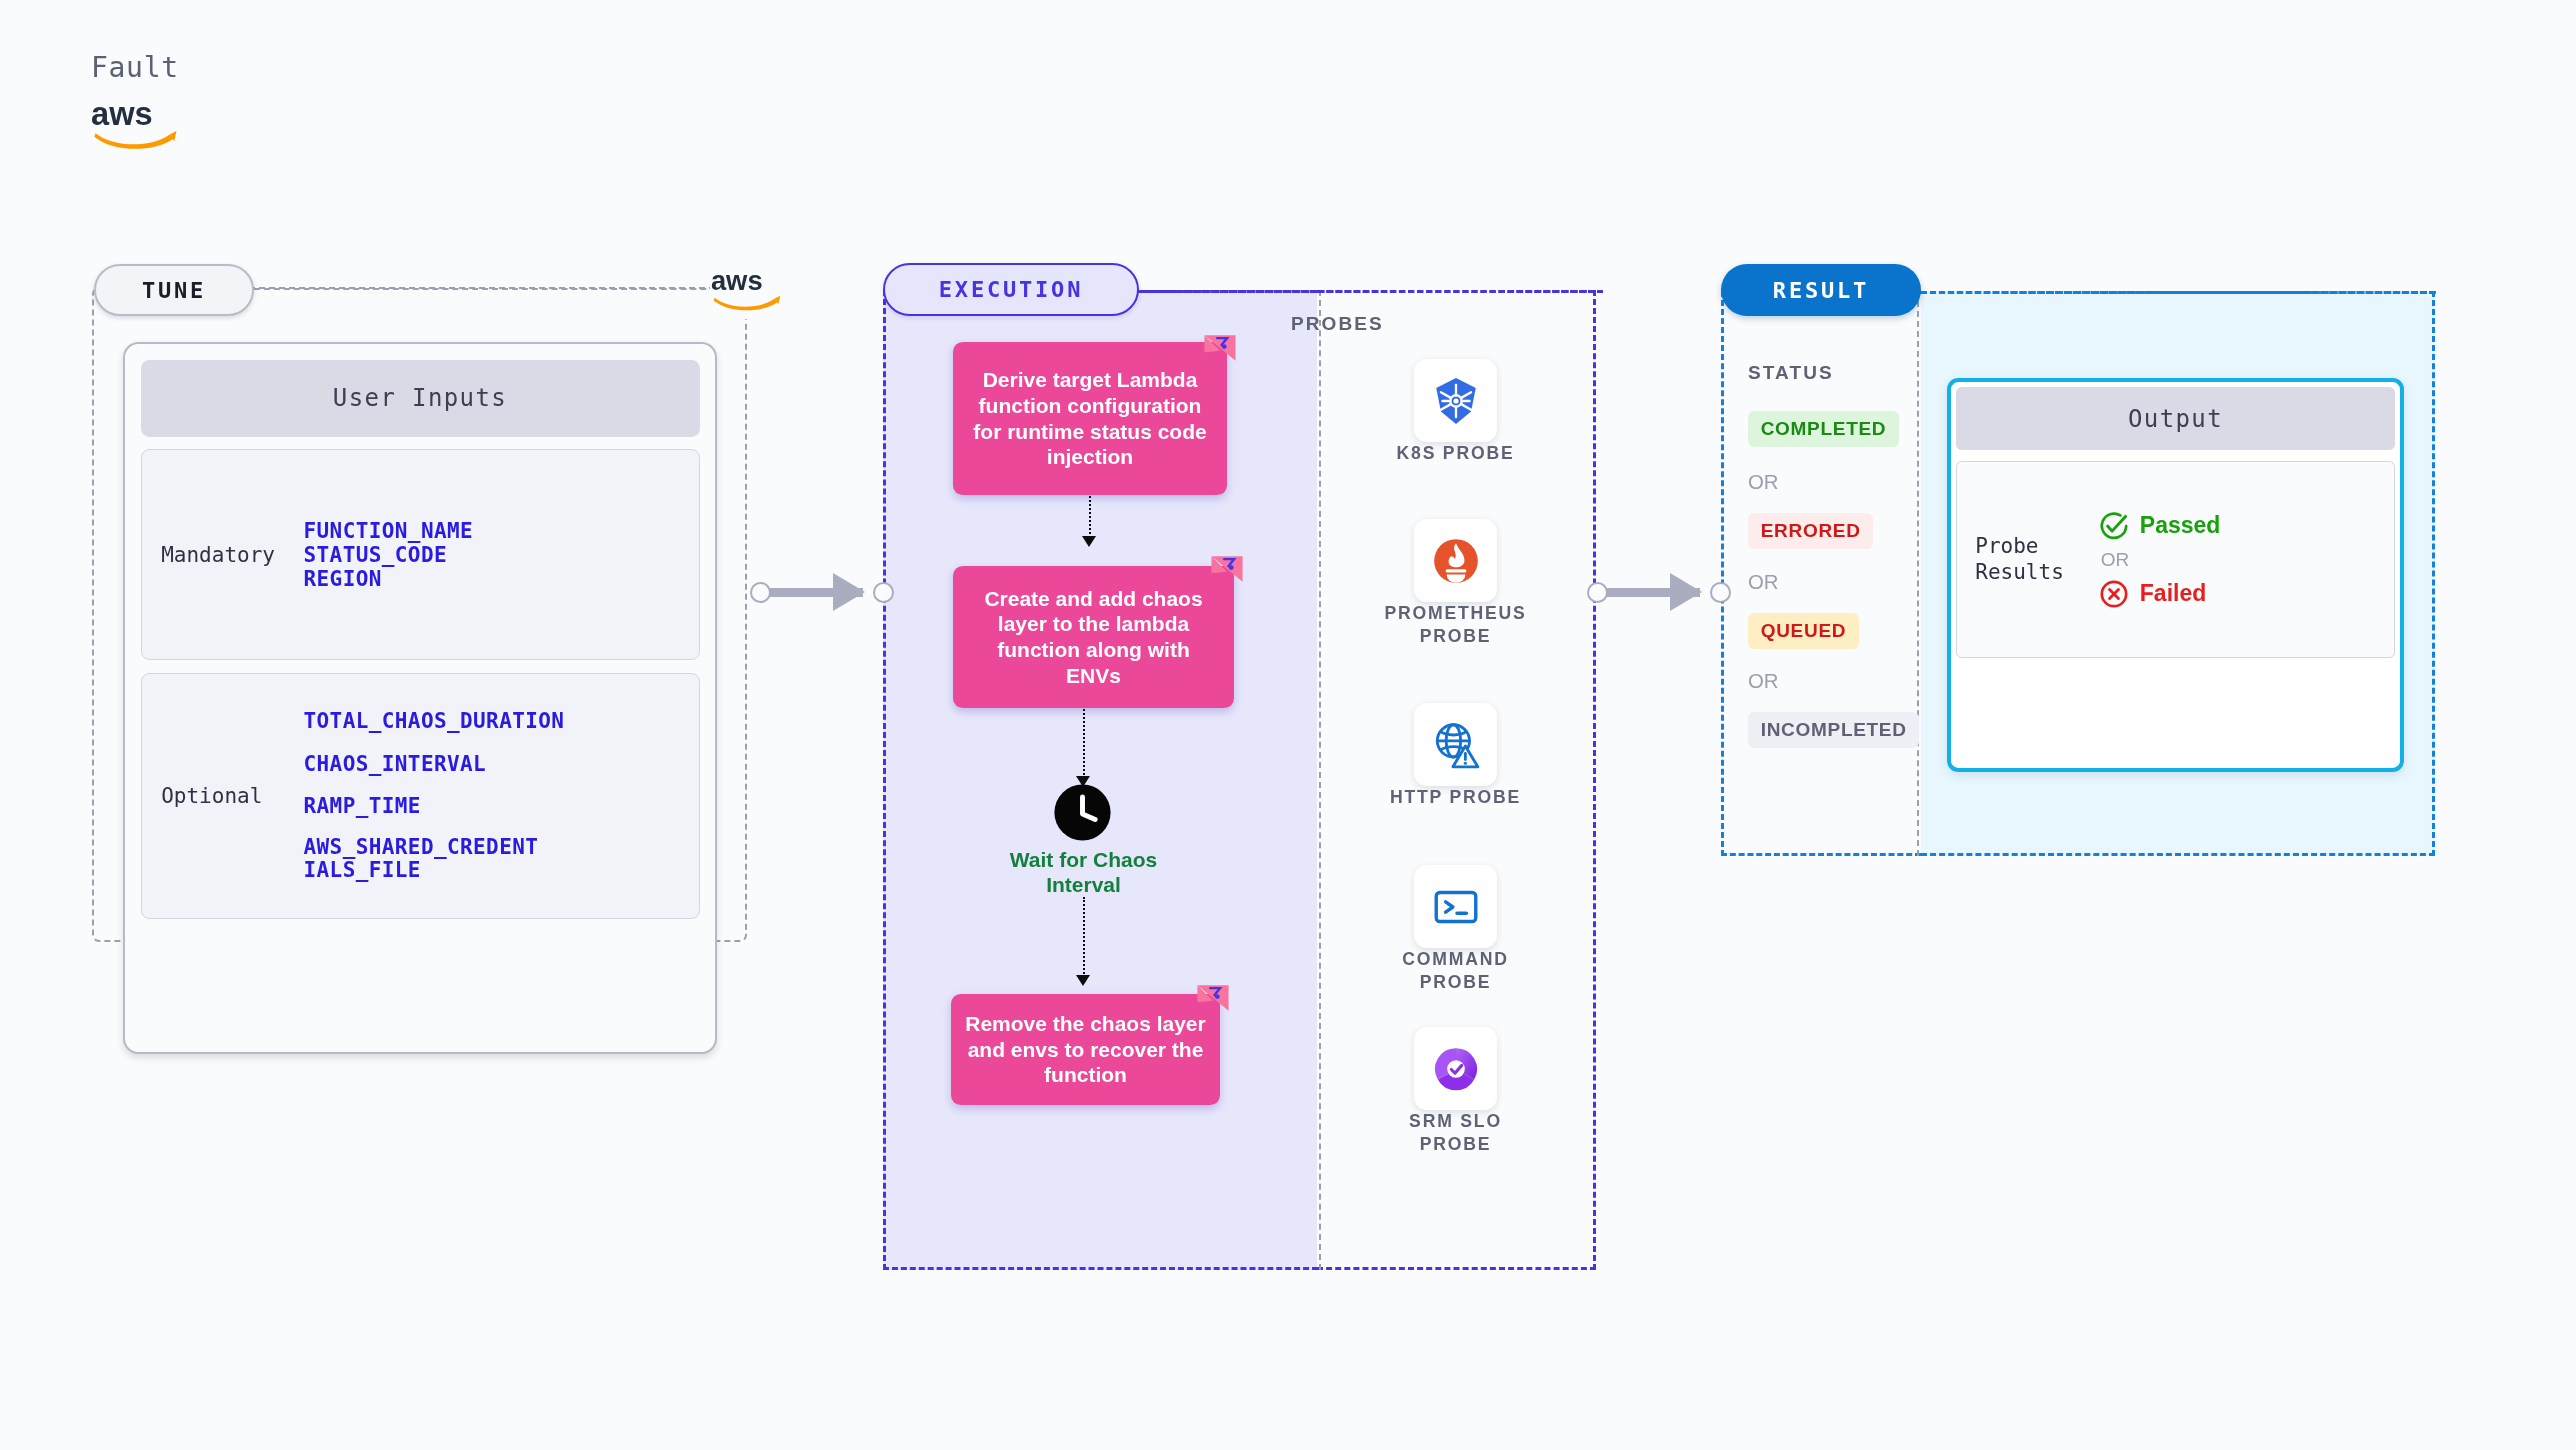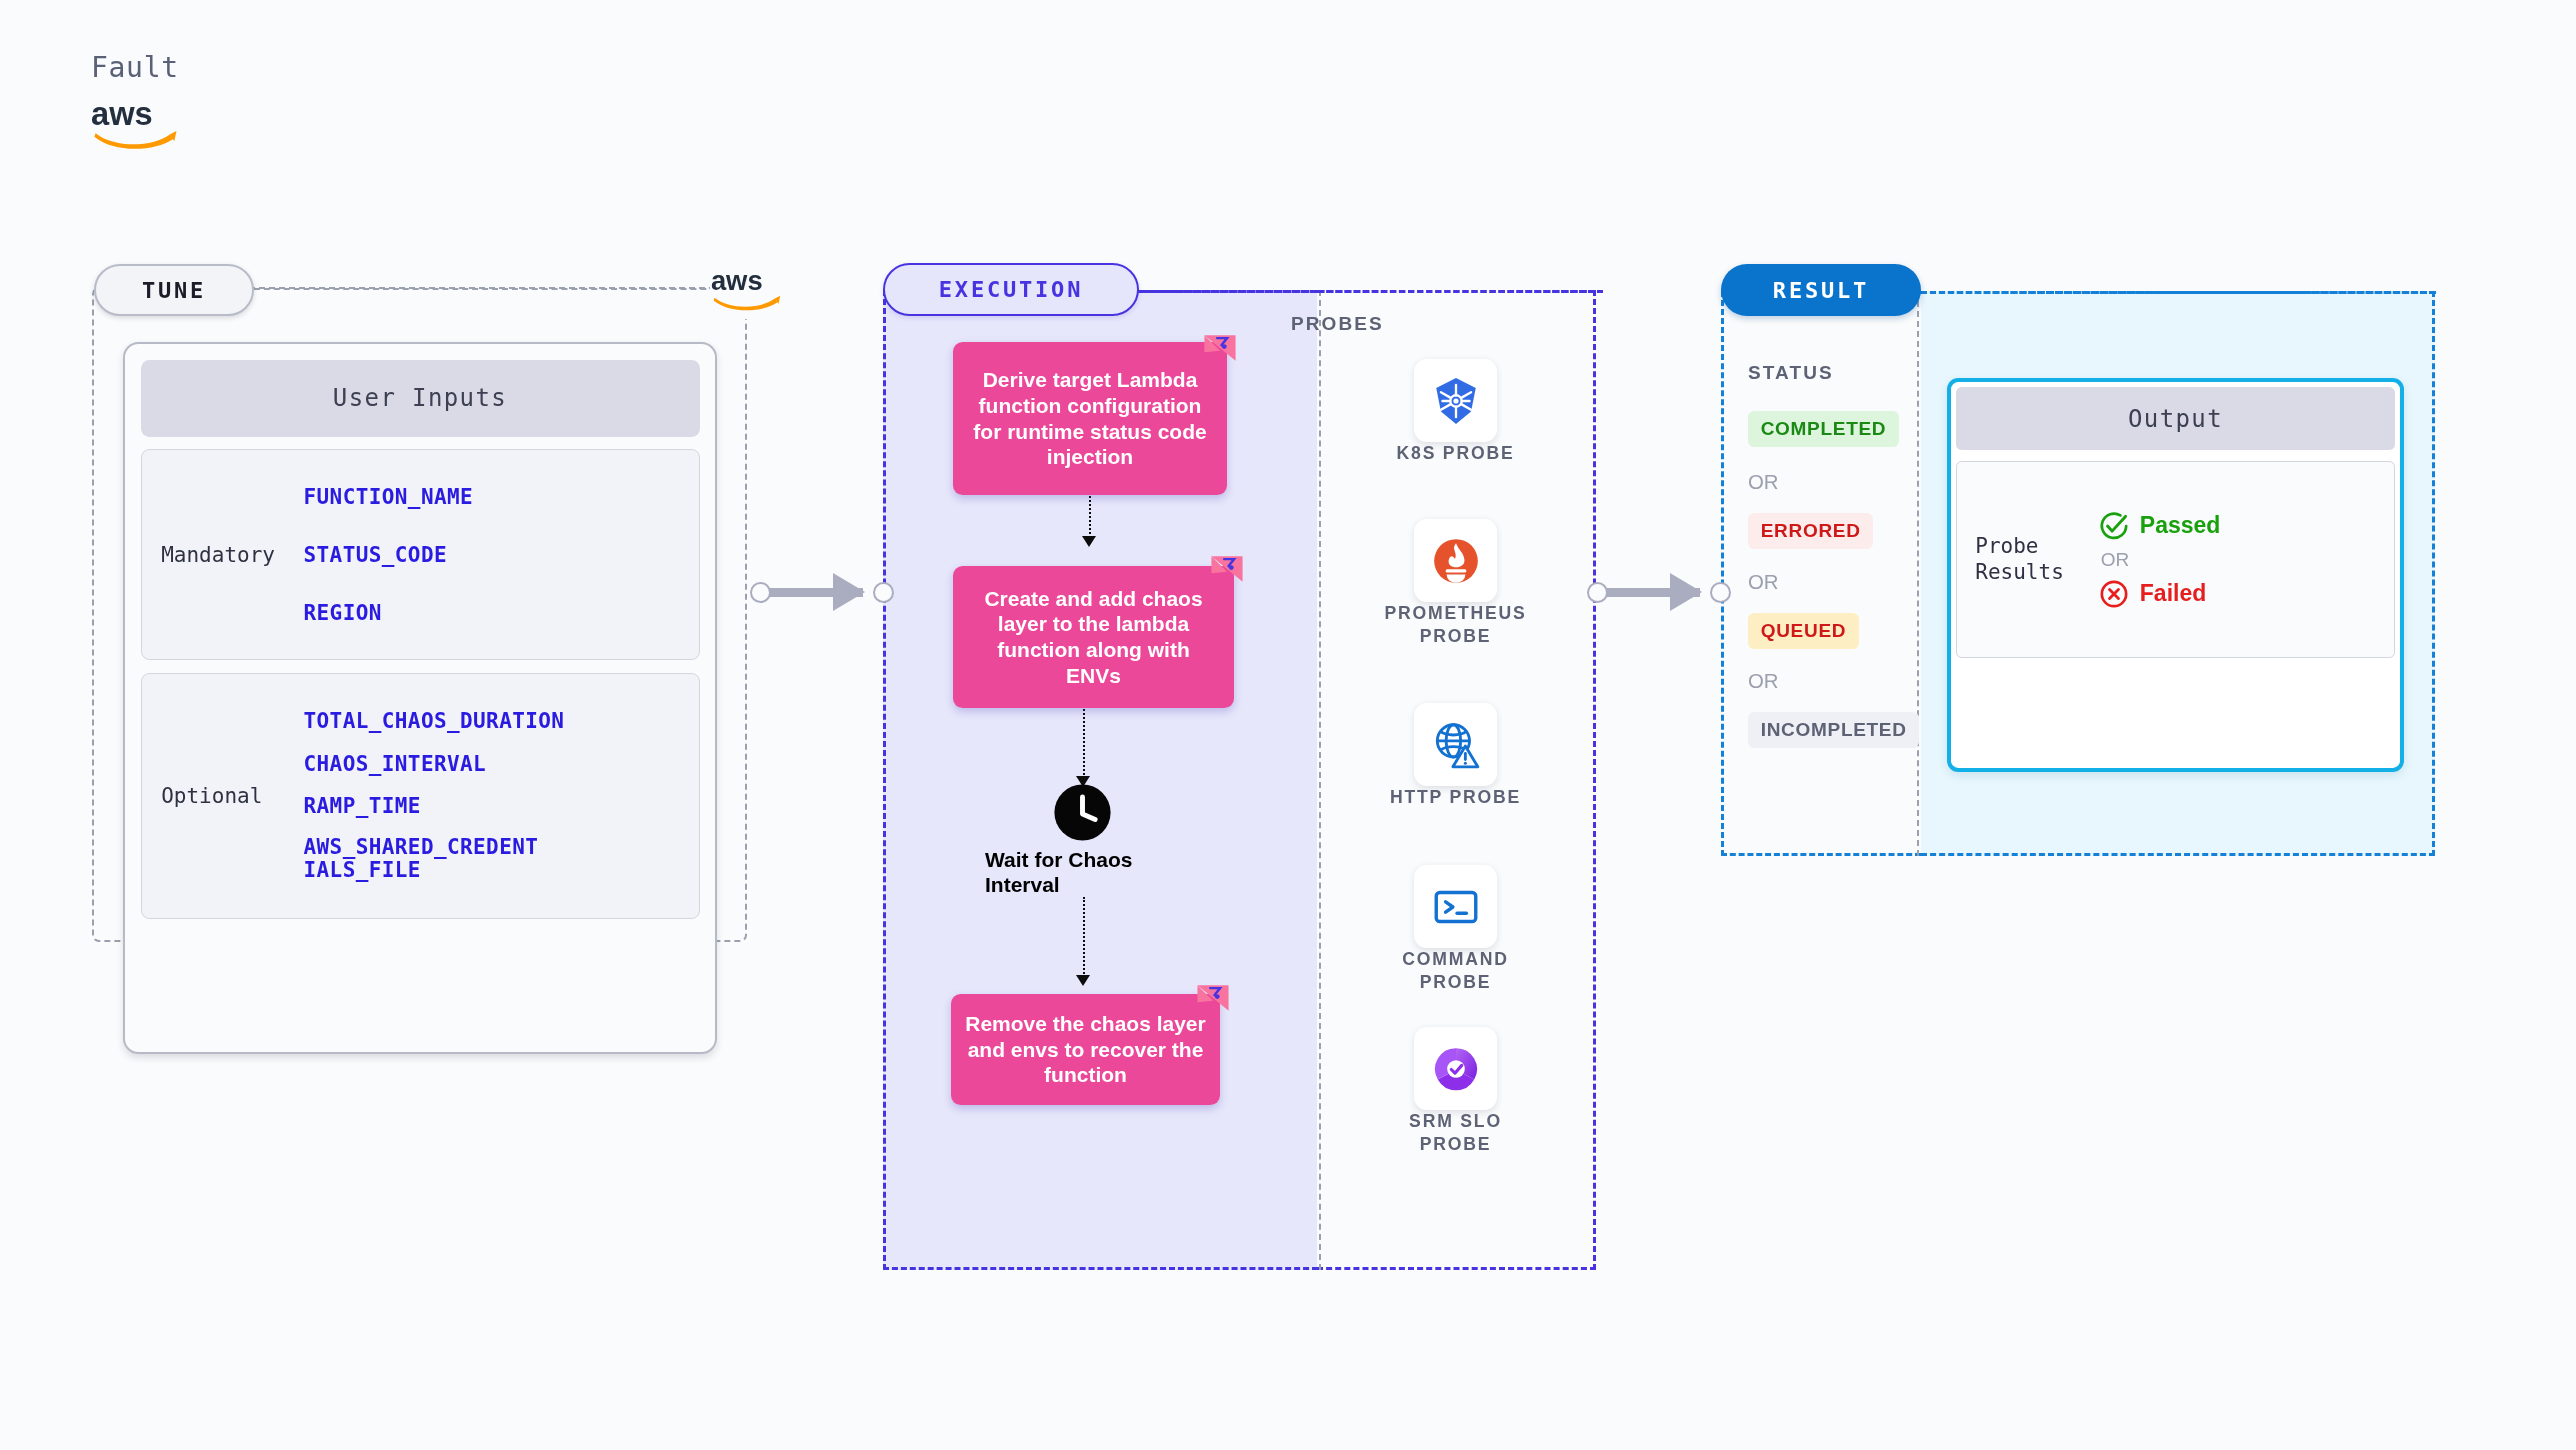--- a/index.html
+++ b/index.html
@@ -141,21 +141,21 @@
     font-family: "DejaVu Sans Mono", monospace;
     font-size: 21px; color: #2d3142;
   }
   .ui-vars { flex: 1; display: flex; flex-direction: column; }
   .ui-var {
     font-family: "DejaVu Sans Mono", monospace;
     font-size: 21px; color: #2a1be0; font-weight: bold;
     letter-spacing: 0.4px;
   }
   #grp-mandatory { height: 211px; }
-  #grp-mandatory .ui-vars { gap: 34px; }
+  #grp-mandatory .ui-vars { }
   #grp-optional { height: 246px; }
   #grp-optional .ui-vars { gap: 18.3px; }
   .ui-var.wrapped { line-height: 1.1; }
 
   
   .flow-box {
     position: absolute;
     background: #ec4899; border-radius: 9.8px;
     color: #ffffff; font-size: 21px; font-weight: bold;
     line-height: 1.22; text-align: center;
@@ -186,21 +186,21 @@
   #av1 { left: 1089px; top: 496px; height: 42px; }
   #ah1 { left: 1082px; top: 536px; }
   #av2 { left: 1083px; top: 709px; height: 70px; }
   #ah2 { left: 1076px; top: 776px; }
   #av3 { left: 1083px; top: 897px; height: 81px; }
   #ah3 { left: 1076px; top: 975px; }
 
   .clock-node { position: absolute; left: 1053px; top: 783px; width: 59px; height: 59px; z-index: 12; }
   .wait-label {
     position: absolute; left: 985px; top: 847px; width: 197px;
-    font-size: 21px; font-weight: bold; color: #000000;
+    text-align: center; font-size: 21px; font-weight: bold; color: #15803d;
     line-height: 1.2; z-index: 12;
   }
 
   
   .probes-title {
     position: absolute; left: 1291px; top: 313px;
     font-size: 19px; letter-spacing: 2.1px; color: #5d6274; font-weight: bold;
   }
   .probe {
     position: absolute; width: 141px;

